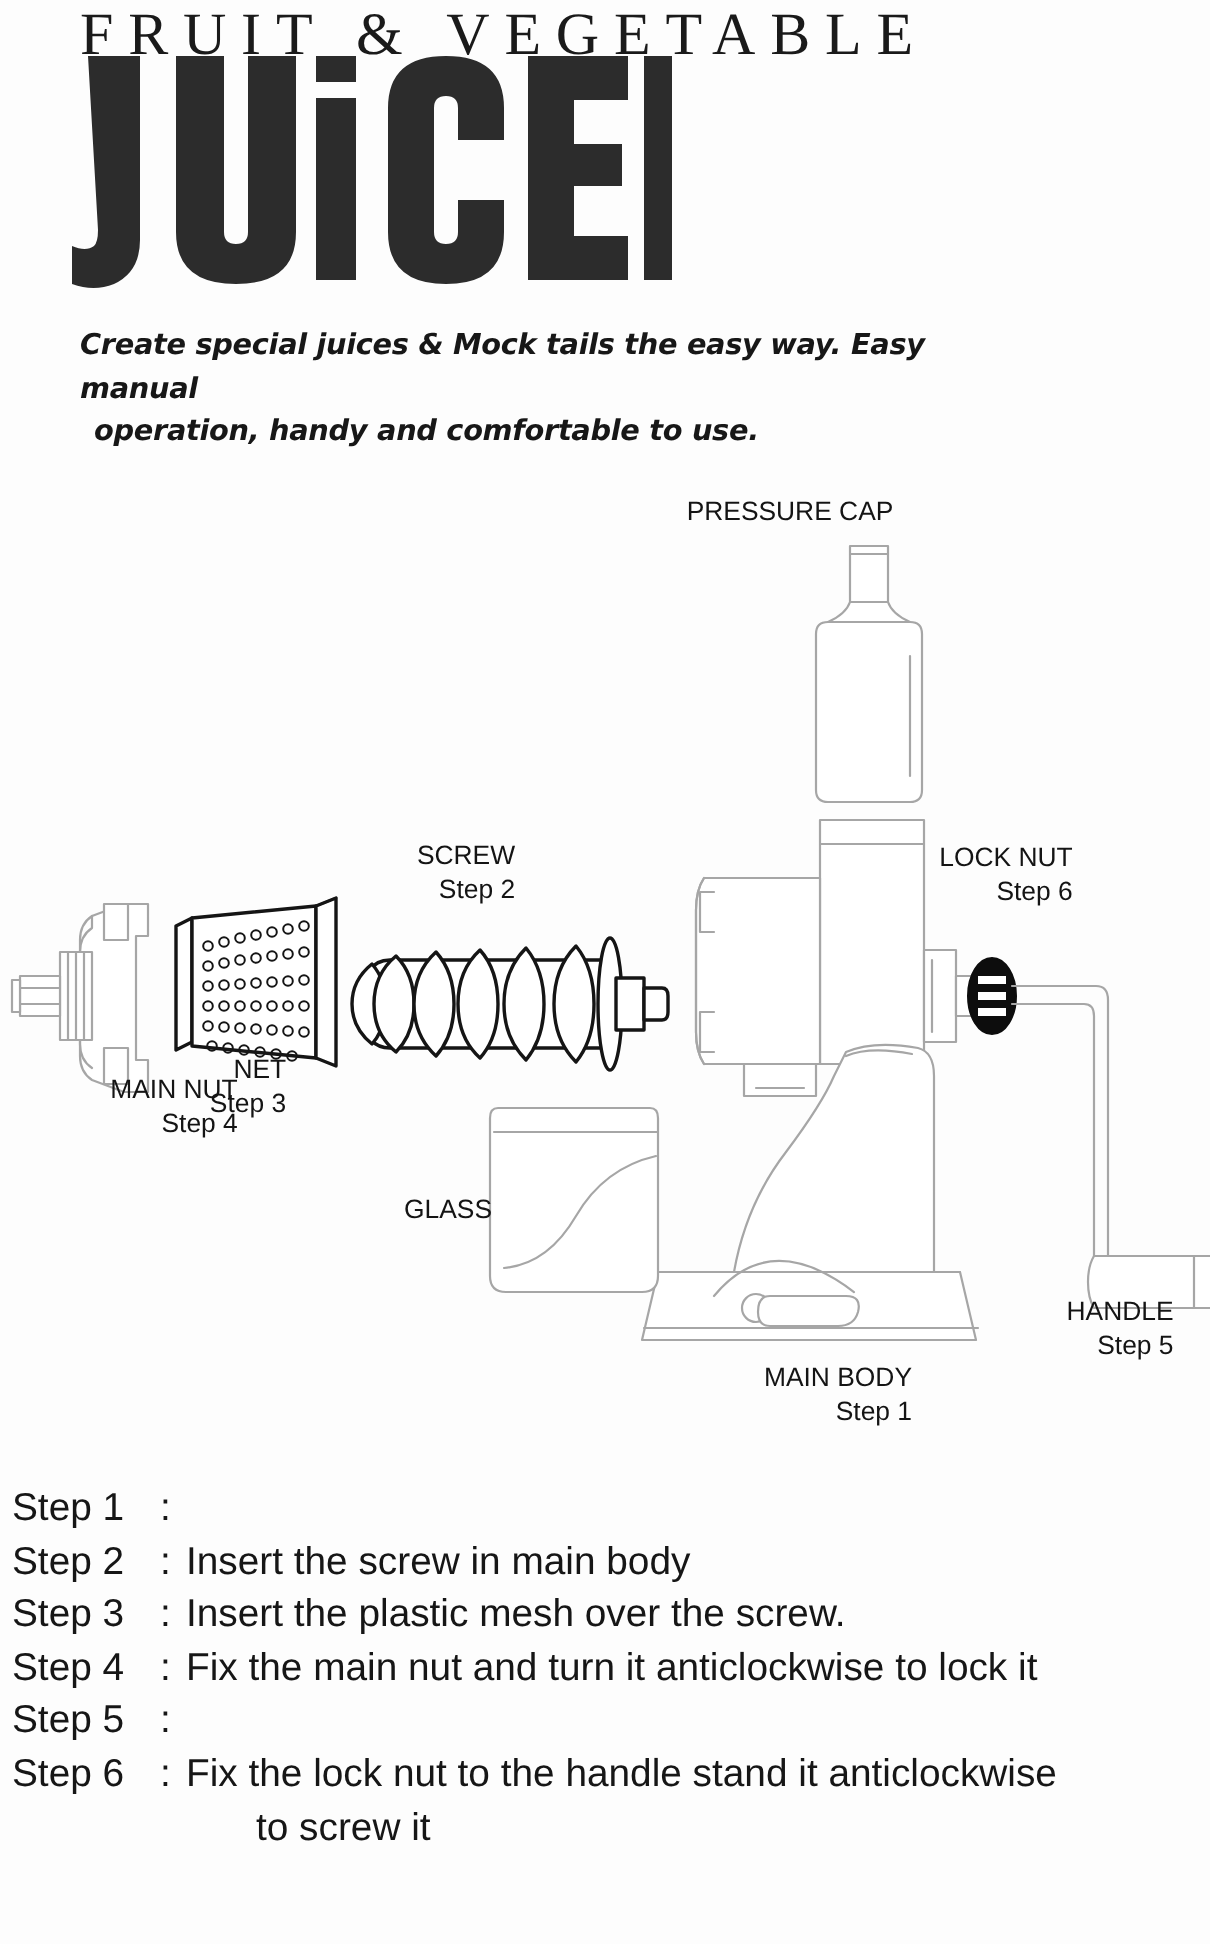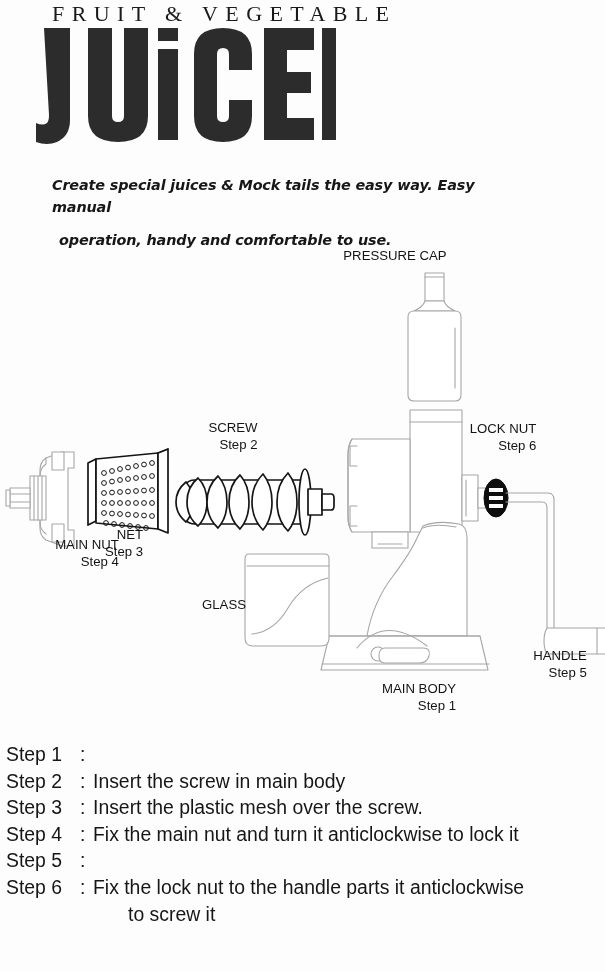--- a/index.html
+++ b/index.html
@@ -16,24 +16,24 @@
     position: relative;
     width: 605px;
     height: 972px;
     background: #fdfdfd;
     overflow: hidden;
   }
 
   
   .kicker {
     position: absolute;
-    left: 52px;
+    left: 40px;
     top: 1px;
     font-family: "Liberation Serif", serif;
-    font-size: 22px;
+    font-size: 30px;
     letter-spacing: 7.4px;
     color: #1a1a1a;
     white-space: nowrap;
   }
   .wordmark {
     position: absolute;
     left: 36px;
     top: 28px;
     height: 116px;
     width: 300px;
@@ -46,21 +46,21 @@
     top: 163px;
     width: 470px;
     font-family: "DejaVu Sans", sans-serif;
     font-style: italic;
     font-weight: 600;
     font-size: 14.4px;
     line-height: 21.5px;
     color: #171717;
     letter-spacing: -0.15px;
   }
-  .tagline p { margin: 12px; }
+  .tagline p { margin: 0; }
   .tagline p.indent { padding-left: 7px; }
 
   
   .section-title {
     position: absolute;
     left: 50px;
     top: 288px;
     font-size: 25px;
     font-weight: bold;
     letter-spacing: 0.1px;
@@ -423,18 +423,18 @@
     </div>
 
     <div class="step-row">
       <span class="step-key">Step 5</span>
       <span class="step-colon">:</span>
     </div>
 
     <div class="step-row">
       <span class="step-key">Step 6</span>
       <span class="step-colon">:</span>
-      <span class="step-text"><span>Fix the lock nut to the handle parts it anticlockwise</span><span class="cont">to screw it</span></span>
+      <span class="step-text"><span>Fix the lock nut to the handle stand it anticlockwise</span><span class="cont">to screw it</span></span>
     </div>
 
   </div>
 
 </div>
 
 </body></html>

